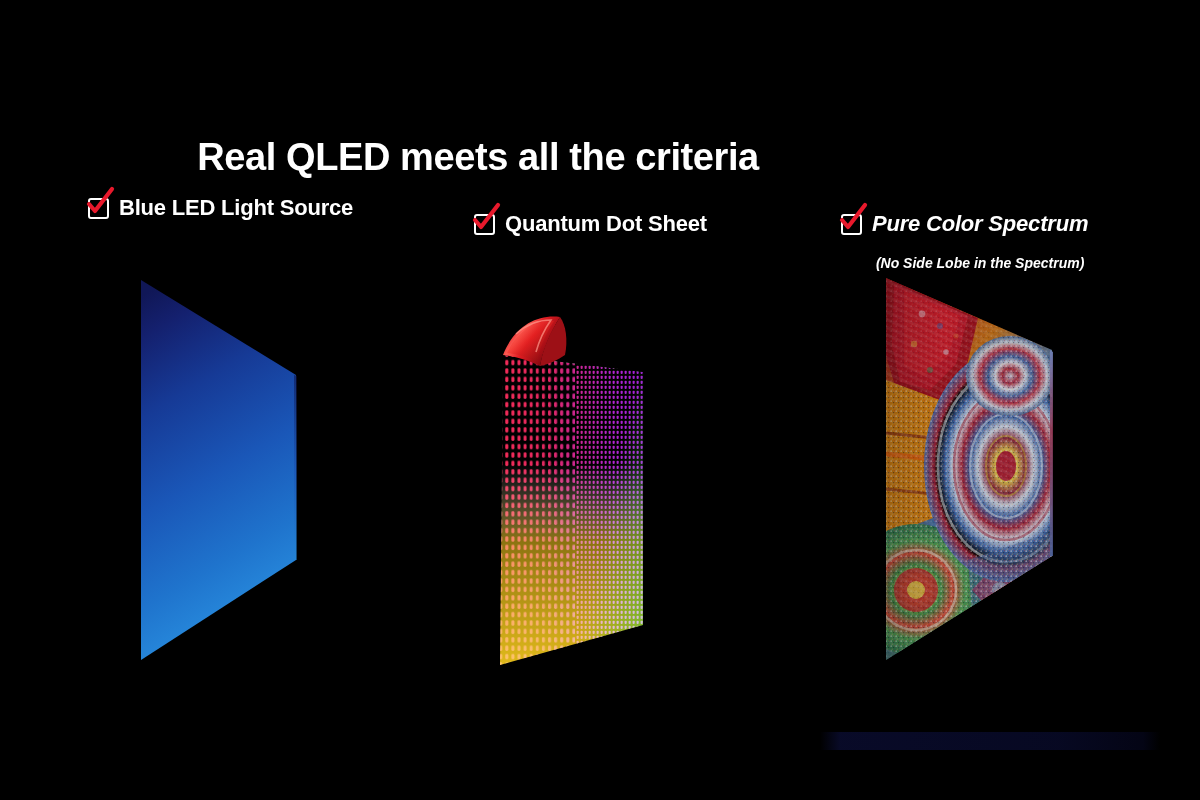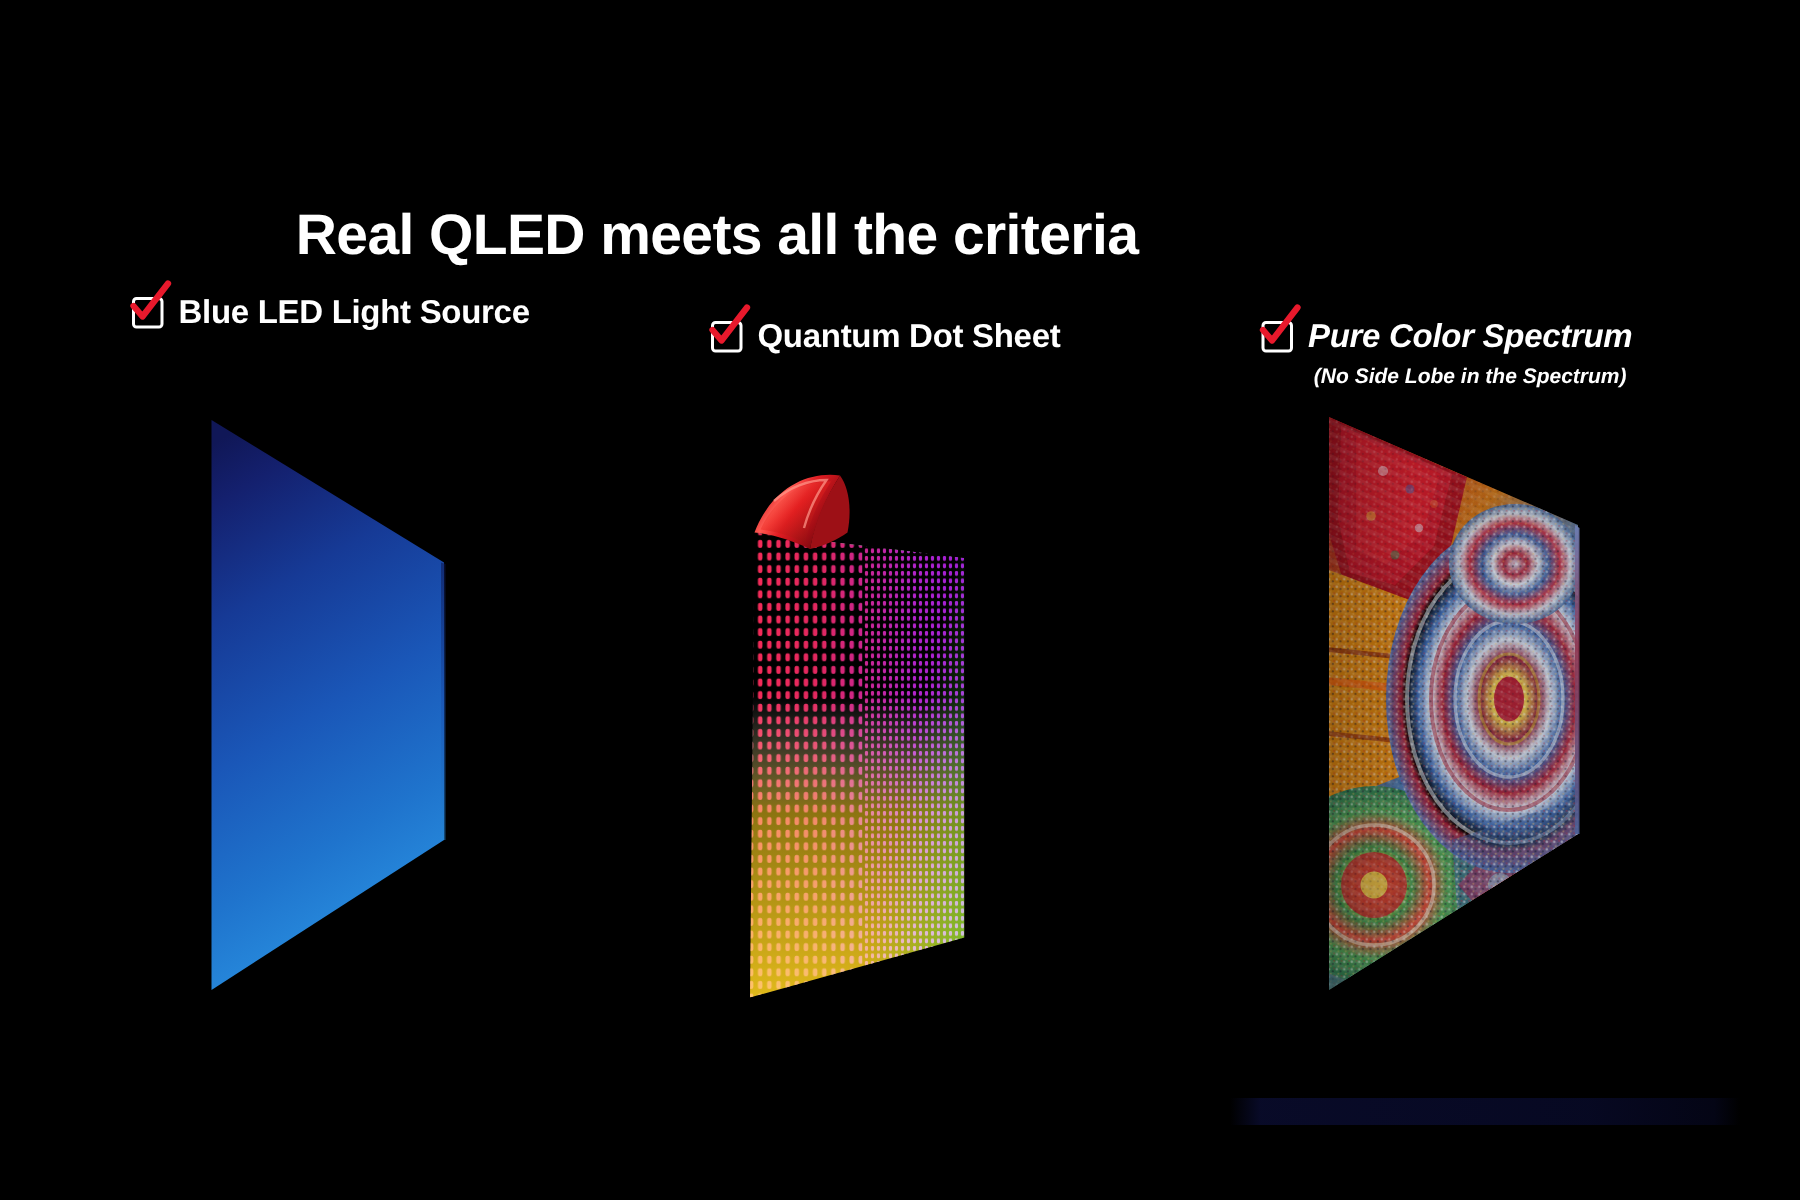--- a/index.html
+++ b/index.html
@@ -73,21 +73,21 @@
     font-weight: bold;
     line-height: 30px;
     letter-spacing: -0.2px;
     white-space: nowrap;
   }
   .criterion-sub {
     color: #ffffff;
     font-size: 14px;
     font-weight: bold;
     line-height: 20px;
-    margin-top: 1px;
+    margin-top: 14px;
     text-align: center;
     white-space: nowrap;
   }
 
   
   .panel-blue {
     position: absolute;
     left: 120px;
     top: 260px;
     width: 200px;

